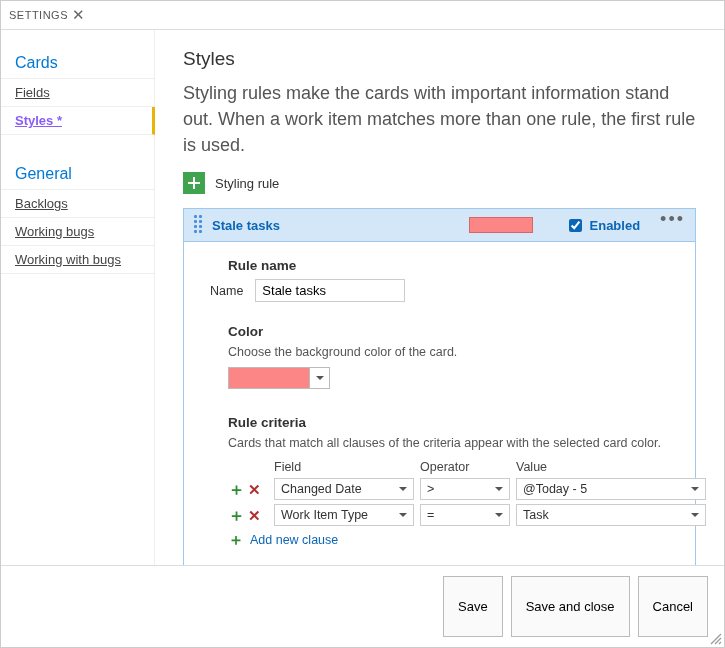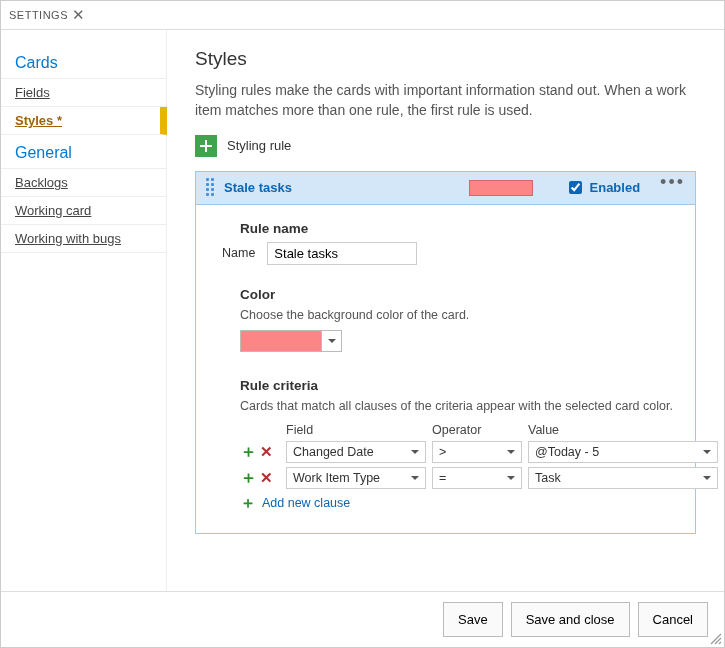--- a/index.html
+++ b/index.html
@@ -28,59 +28,59 @@
     font-size: 15px;
     color: #666;
     cursor: pointer;
     padding: 0 4px;
   }
   .content {
     display: flex;
     height: 572px;
   }
   .sidebar {
-    width: 166px;
+    width: 154px;
     border-right: 1px solid #eee;
     padding-top: 18px;
   }
   .side-section-title {
     color: #0078d4;
     font-size: 16px;
     padding: 6px 14px 6px 14px;
     border-bottom: 1px solid #eee;
   }
   .side-item {
     padding: 6px 14px;
     color: #444;
     font-size: 13px;
     border-bottom: 1px solid #eee;
     cursor: pointer;
     text-decoration: underline;
   }
   .side-item.active {
     font-weight: 600;
-    color: #a16207;
-    border-right: 7px solid #eab308;
+    color: #8b5cf6;
+    border-right: 3px solid #eab308;
     background: #fff;
     margin-right: -1px;
   }
   .main {
     flex: 1;
     padding: 18px 28px 10px 28px;
     overflow: auto;
   }
   .main h1 {
     font-size: 19px;
     font-weight: 400;
     margin: 0 0 10px 0;
     color: #333;
   }
   .lead {
     color: #555;
-    font-size: 14px;
+    font-size: 18px;
     line-height: 1.45;
     margin-bottom: 14px;
   }
   .add-rule-row {
     display: flex;
     align-items: center;
     gap: 10px;
     margin-bottom: 14px;
   }
   .plus-btn {
@@ -258,21 +258,21 @@
     border-top: 1px solid #ddd;
     padding: 10px 16px;
     display: flex;
     justify-content: flex-end;
     gap: 8px;
     background: #fff;
   }
   .footer button {
     border: 1px solid #bbb;
     background: #fafafa;
-    padding: 9px 14px;
+    padding: 22px 14px;
     font-size: 13px;
     cursor: pointer;
     font-family: inherit;
   }
   .resize-grip {
     position: absolute;
     right: 2px;
     bottom: 2px;
     width: 14px;
     height: 14px;
@@ -287,23 +287,23 @@
   <span class="close-x">✕</span>
 </div>
 
 <div class="content">
 
   <div class="sidebar">
     <div class="side-section-title">Cards</div>
     <div class="side-item">Fields</div>
     <div class="side-item active">Styles *</div>
 
-    <div class="side-section-title" style="margin-top:3px;">General</div>
+    <div class="side-section-title" style="margin-top:24px;">General</div>
     <div class="side-item">Backlogs</div>
-    <div class="side-item">Working card</div>
+    <div class="side-item">Working bugs</div>
     <div class="side-item">Working with bugs</div>
   </div>
 
   <div class="main">
     <h1>Styles</h1>
     <div class="lead">Styling rules make the cards with important information stand out. When a work item matches more than one rule, the first rule is used.</div>
 
     <div class="add-rule-row">
       <div class="plus-btn">
         <svg viewBox="0 0 12 12">

